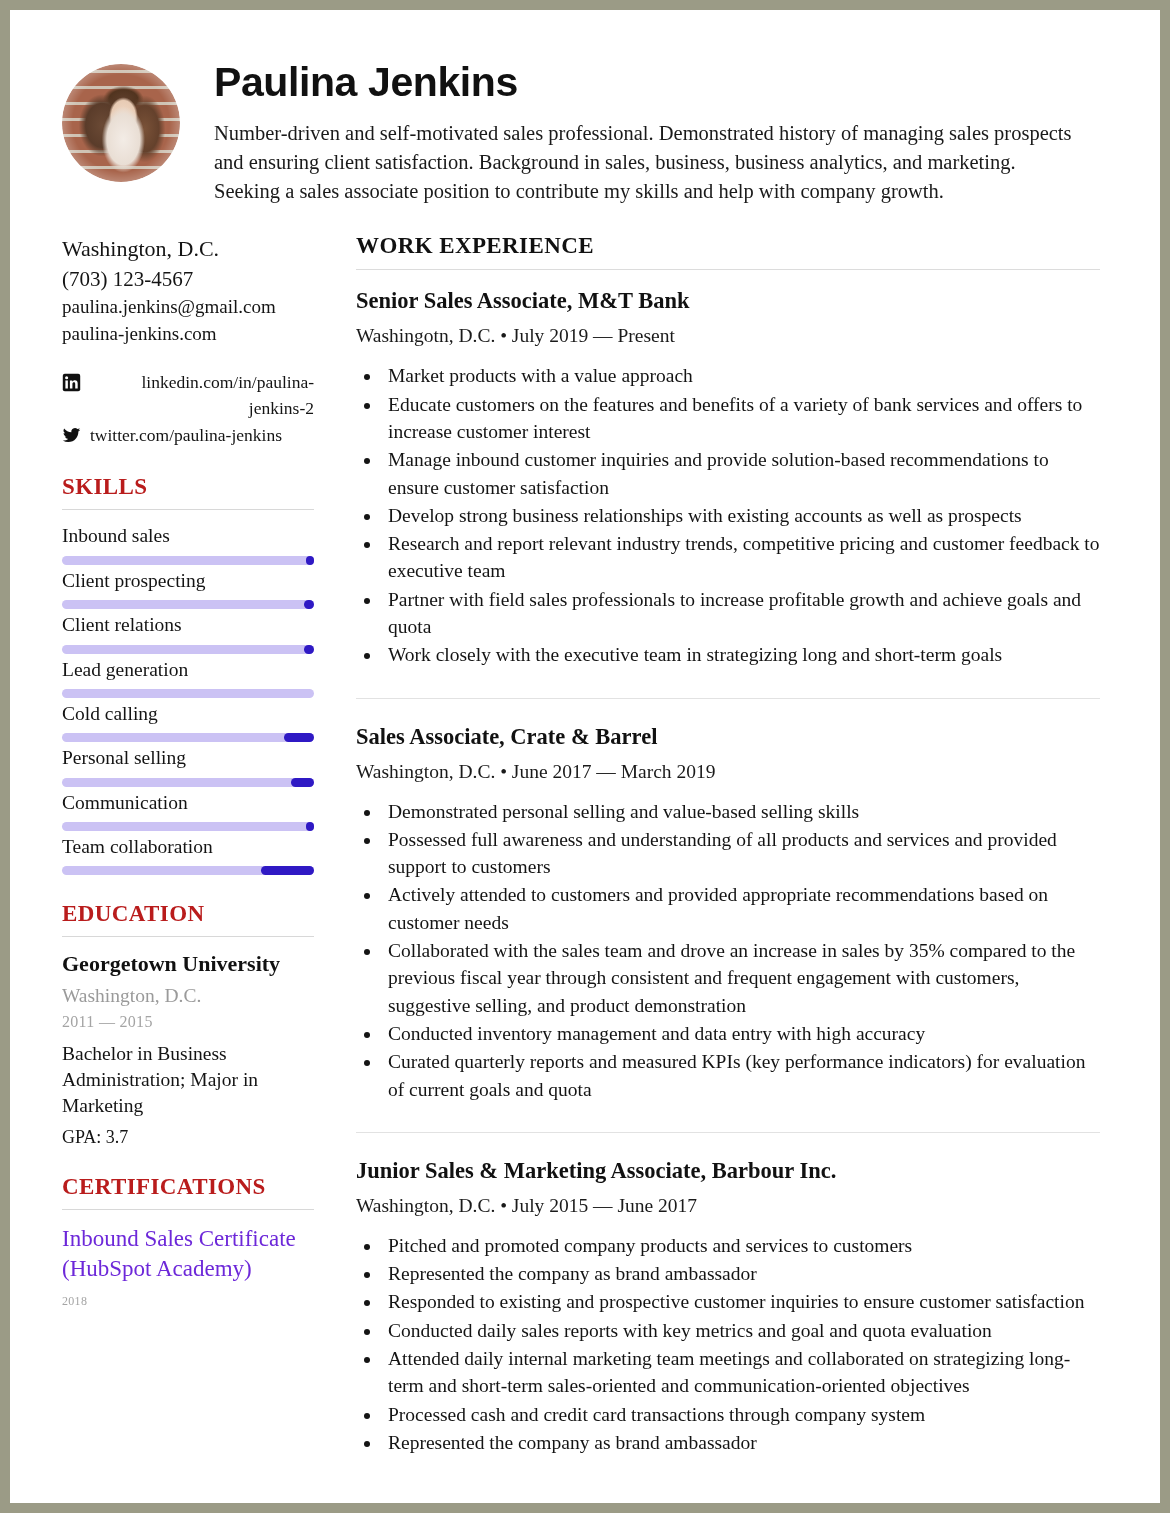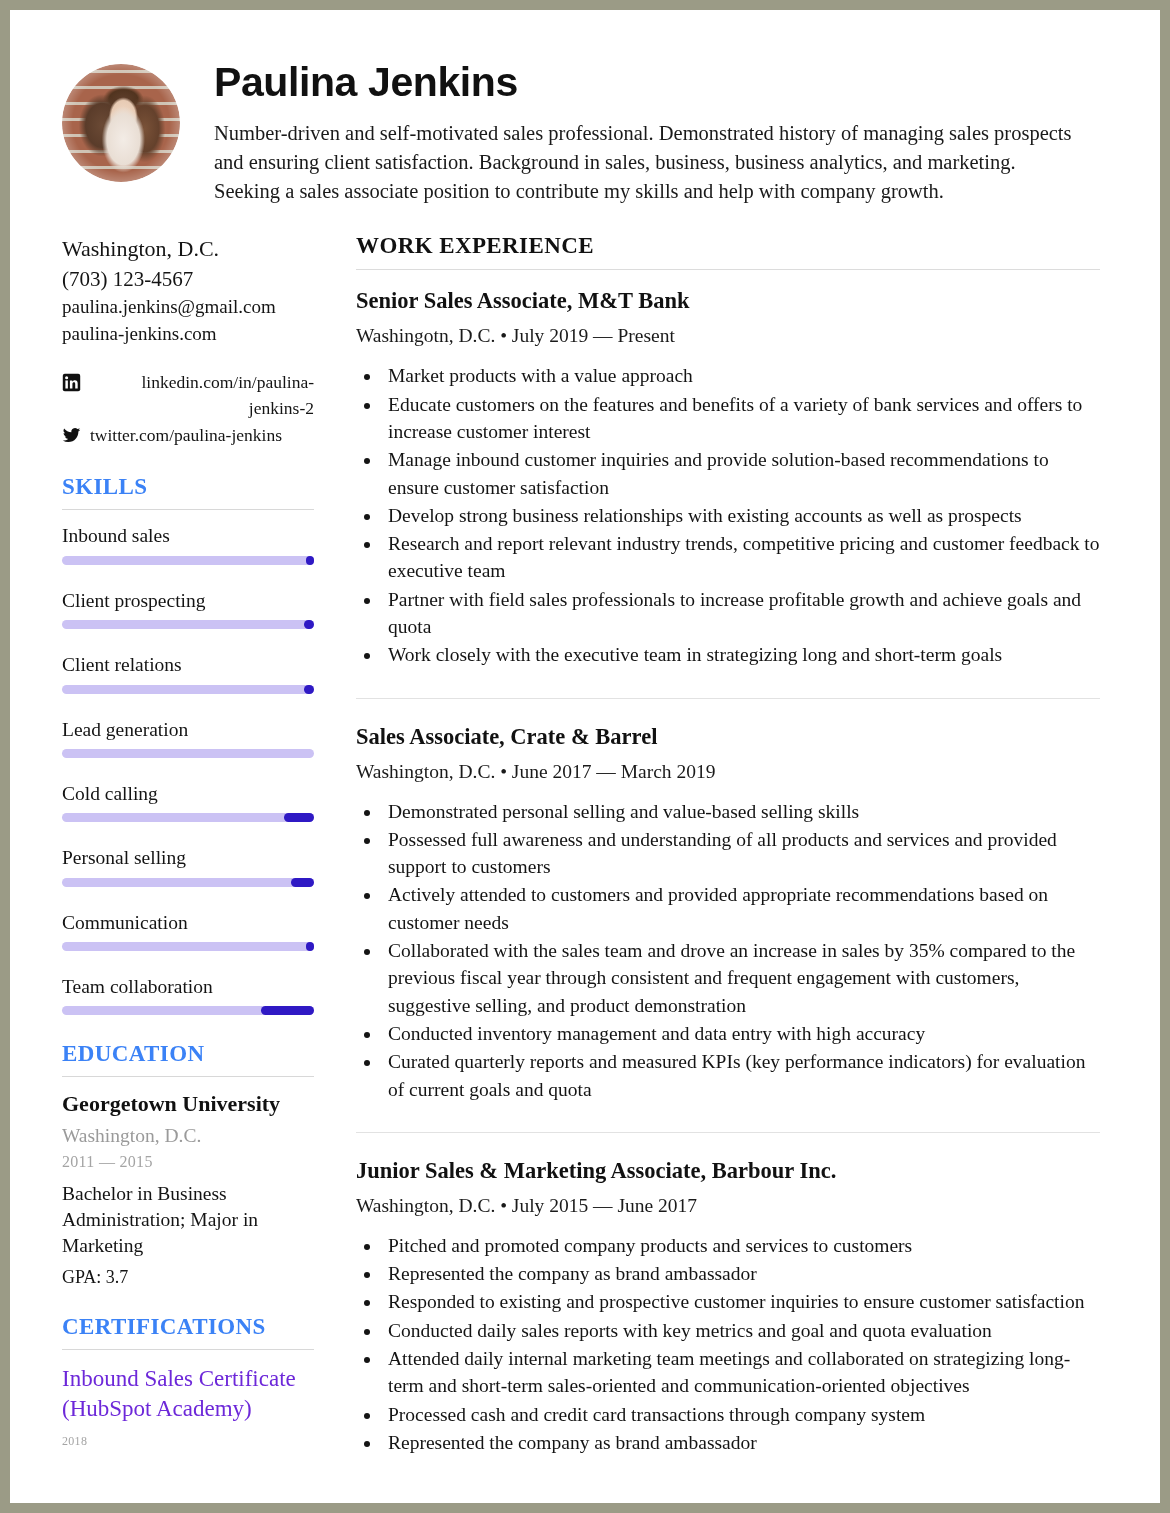--- a/index.html
+++ b/index.html
@@ -115,32 +115,32 @@
     margin-top: 3px;
     display: block;
   }
 
   
   .sec-head {
     font-family: "Liberation Serif", serif;
     font-size: 23px;
     font-weight: bold;
     letter-spacing: 0.4px;
-    color: #3b82f6;
+    color: #b91c1c;
     margin-top: 26px;
   }
   .sec-rule {
     height: 1px;
     background: #d8d8d8;
     margin-top: 9px;
     margin-bottom: 14px;
   }
 
   
-  .skill { margin-bottom: 24px; }
+  .skill { margin-bottom: 4px; }
   .skill-label {
     font-size: 19.5px;
     color: #141414;
     line-height: 1.25;
     margin-bottom: 7px;
   }
   .skill-bar {
     position: relative;
     height: 9px;
     border-radius: 5px;

